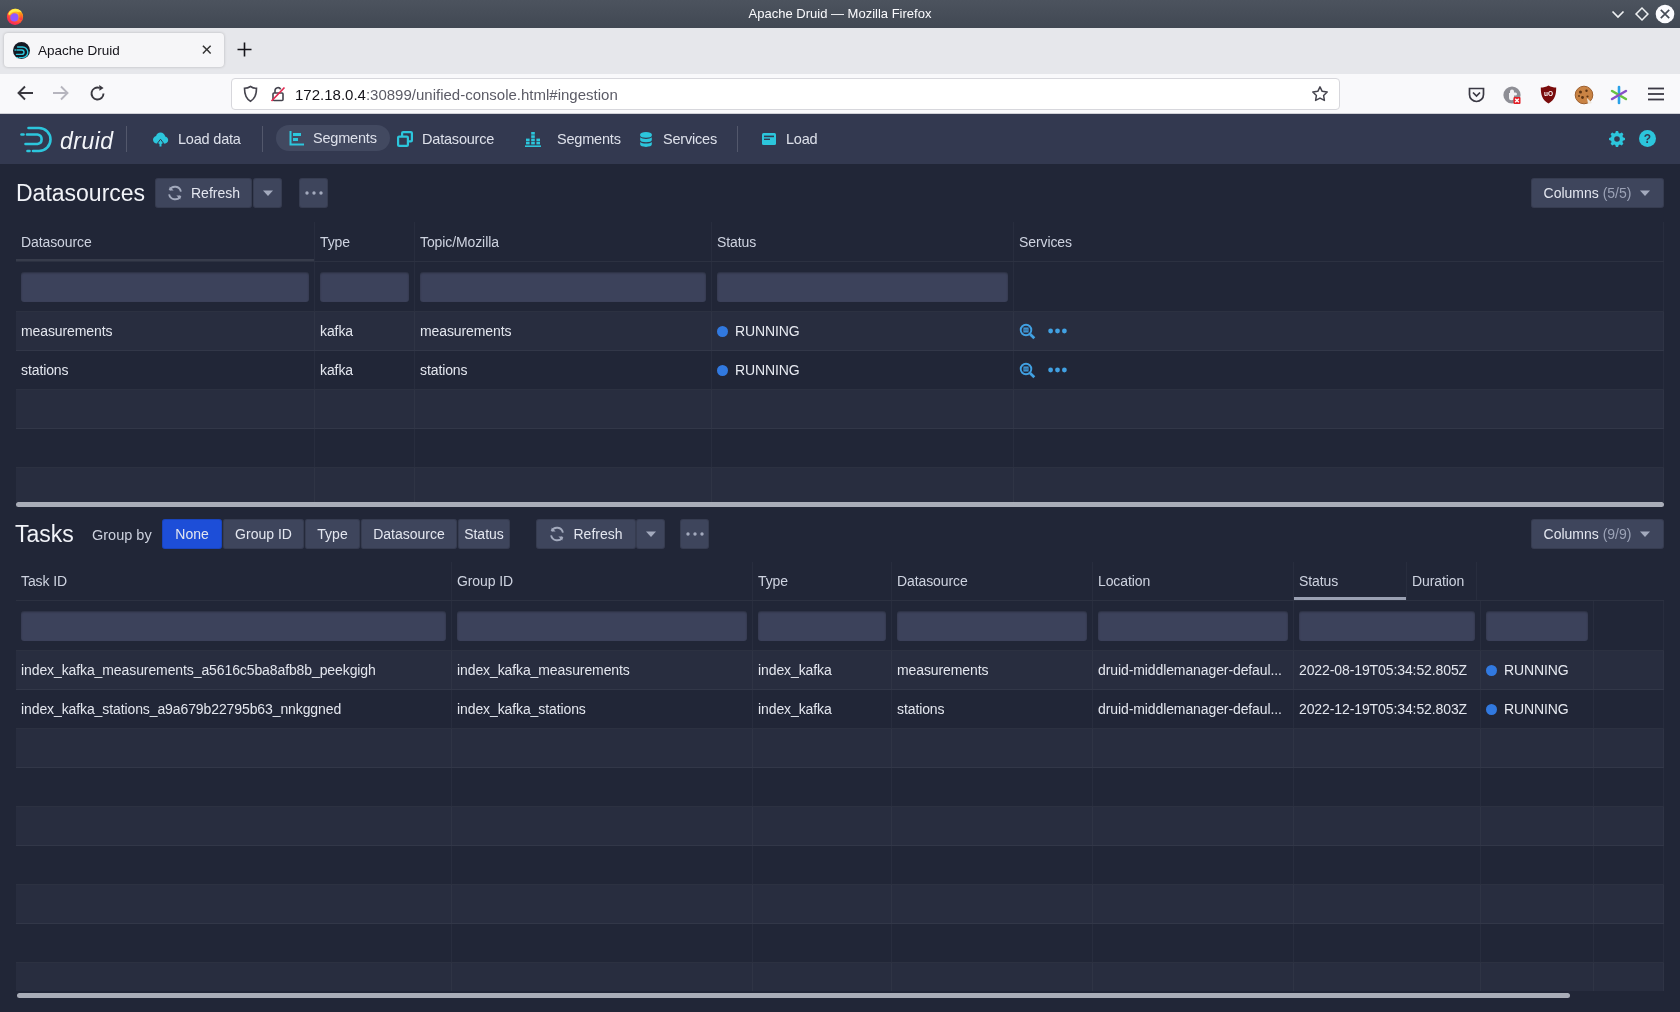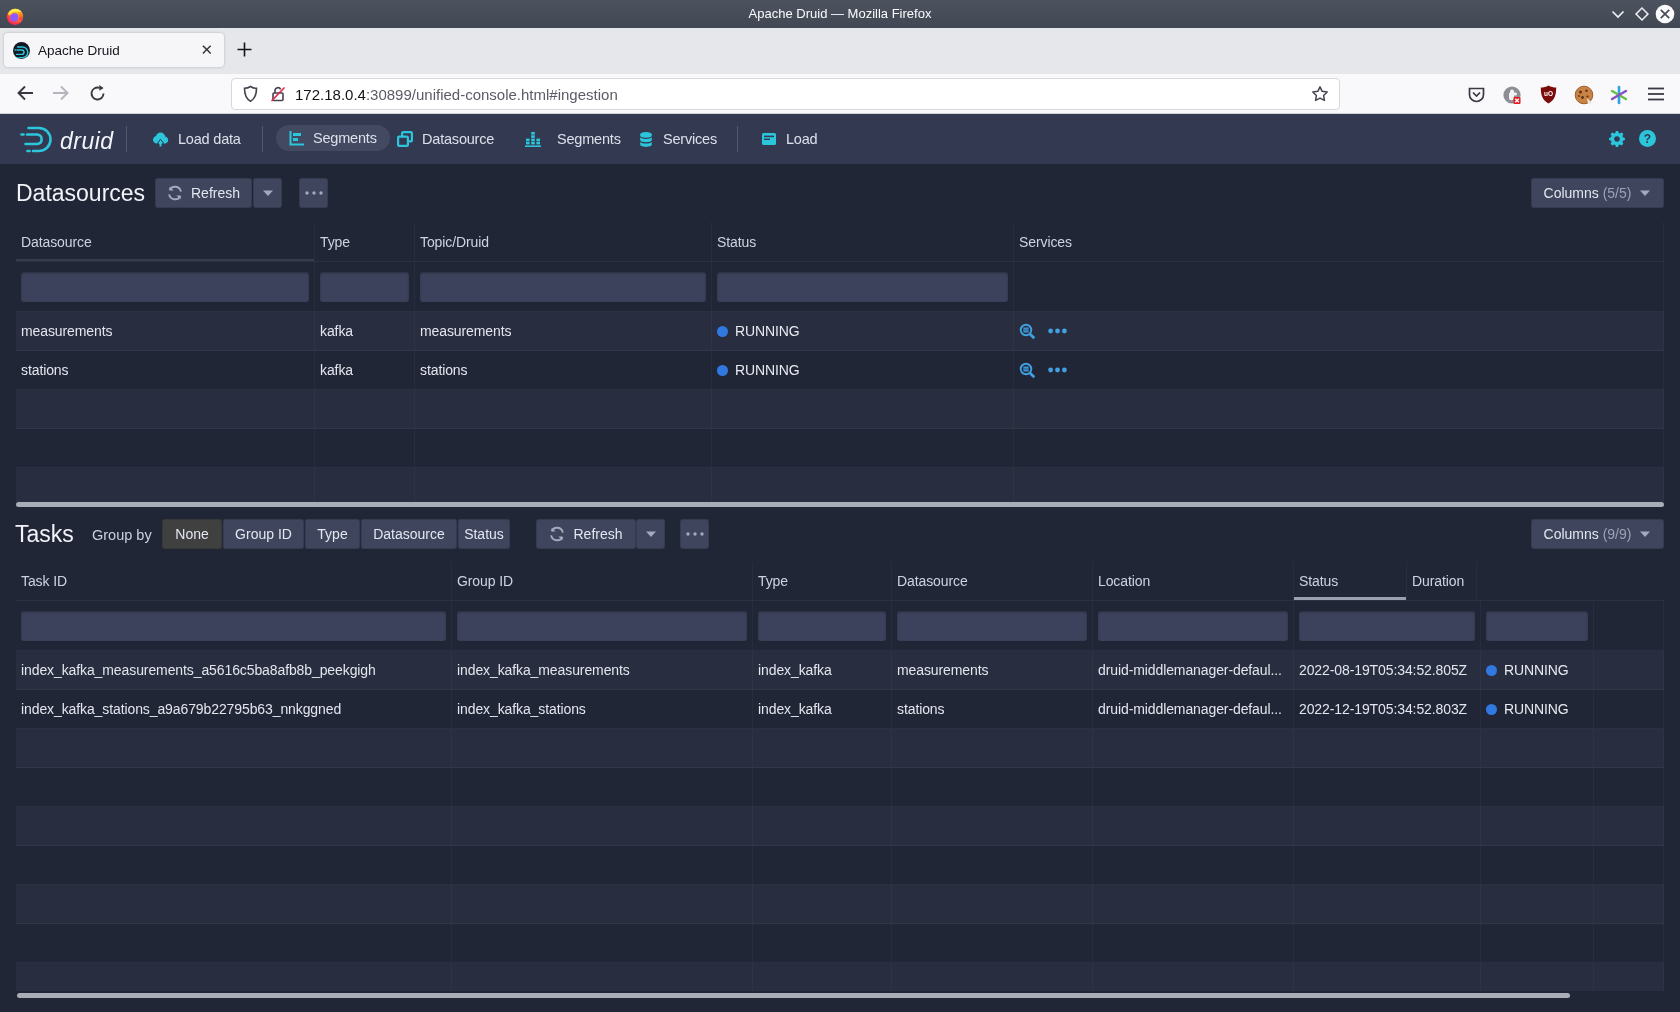--- a/index.html
+++ b/index.html
@@ -18,21 +18,21 @@
 #urlbar .rest { font-size:15px; color:#5b5b66; }
 .tbico { position:absolute; top:11px; }
 
 #navbar { position:absolute; left:0; top:114px; width:1680px; height:50px; background:#333950; }
 .navlbl { font-size:14.5px; letter-spacing:-0.2px; color:#dde0ea; }
 #dlogo { position:absolute; left:20px; top:11px; }
 #dword { position:absolute; left:60px; top:14px; font-size:23px; font-style:italic; font-weight:400; color:#f3f5f9; letter-spacing:0.5px; }
 
 .h1 { position:absolute; font-size:23px; color:#f1f3f8; font-weight:400; }
 .bbtn { position:absolute; height:30px; background:#3e455c; border-radius:3px; display:flex; align-items:center; justify-content:center; gap:8px; font-size:14px; color:#e3e6ef; box-shadow:inset 0 0 0 1px rgba(0,0,0,0.12); }
-.bbtn.active { background:#404040; }
+.bbtn.active { background:#1d4ed8; }
 .gdiv { border-left:1px solid rgba(17,20,32,0.55); }
 .bbtn .mut { color:#9ba2b6; }
 
 .dtable { position:absolute; background:#212637; overflow:hidden; }
 .trow { display:flex; border-bottom:1px solid rgba(255,255,255,0.05); }
 .headrow { height:39px; }
 .headrow40 { height:40px; }
 .headrow .cell { display:flex; align-items:center; color:#ced3e0; font-size:14px; letter-spacing:-0.1px; }
 .filterrow { height:50px; }
 .drow { height:39px; }
@@ -269,21 +269,21 @@
       <span>Columns <span class="mut">(5/5)</span></span>
       <svg width="12" height="8" viewBox="0 0 12 8">
         <path d="M1 1.5 h10 L6 7 Z" fill="#a3aabd"></path>
       </svg>
     </div>
 
   <div class="dtable" style="left:16px;top:222px;width:1648px;height:280px">
       <div class="trow headrow headrow40">
         <div class="cell hcell" style="width:299px;box-shadow:inset 0 -2px 0 rgba(255,255,255,0.10);">Datasource</div>
         <div class="cell hcell" style="width:100px;">Type</div>
-        <div class="cell hcell" style="width:297px;">Topic/Druid</div>
+        <div class="cell hcell" style="width:297px;">Topic/Mozilla</div>
         <div class="cell hcell" style="width:302px;">Status</div>
         <div class="cell hcell" style="width:650px;">Services</div>
       </div>
       <div class="trow filterrow">
         <div class="cell" style="width:299px">
           <div class="finput"></div>
         </div>
         <div class="cell" style="width:100px">
           <div class="finput"></div>
         </div>

